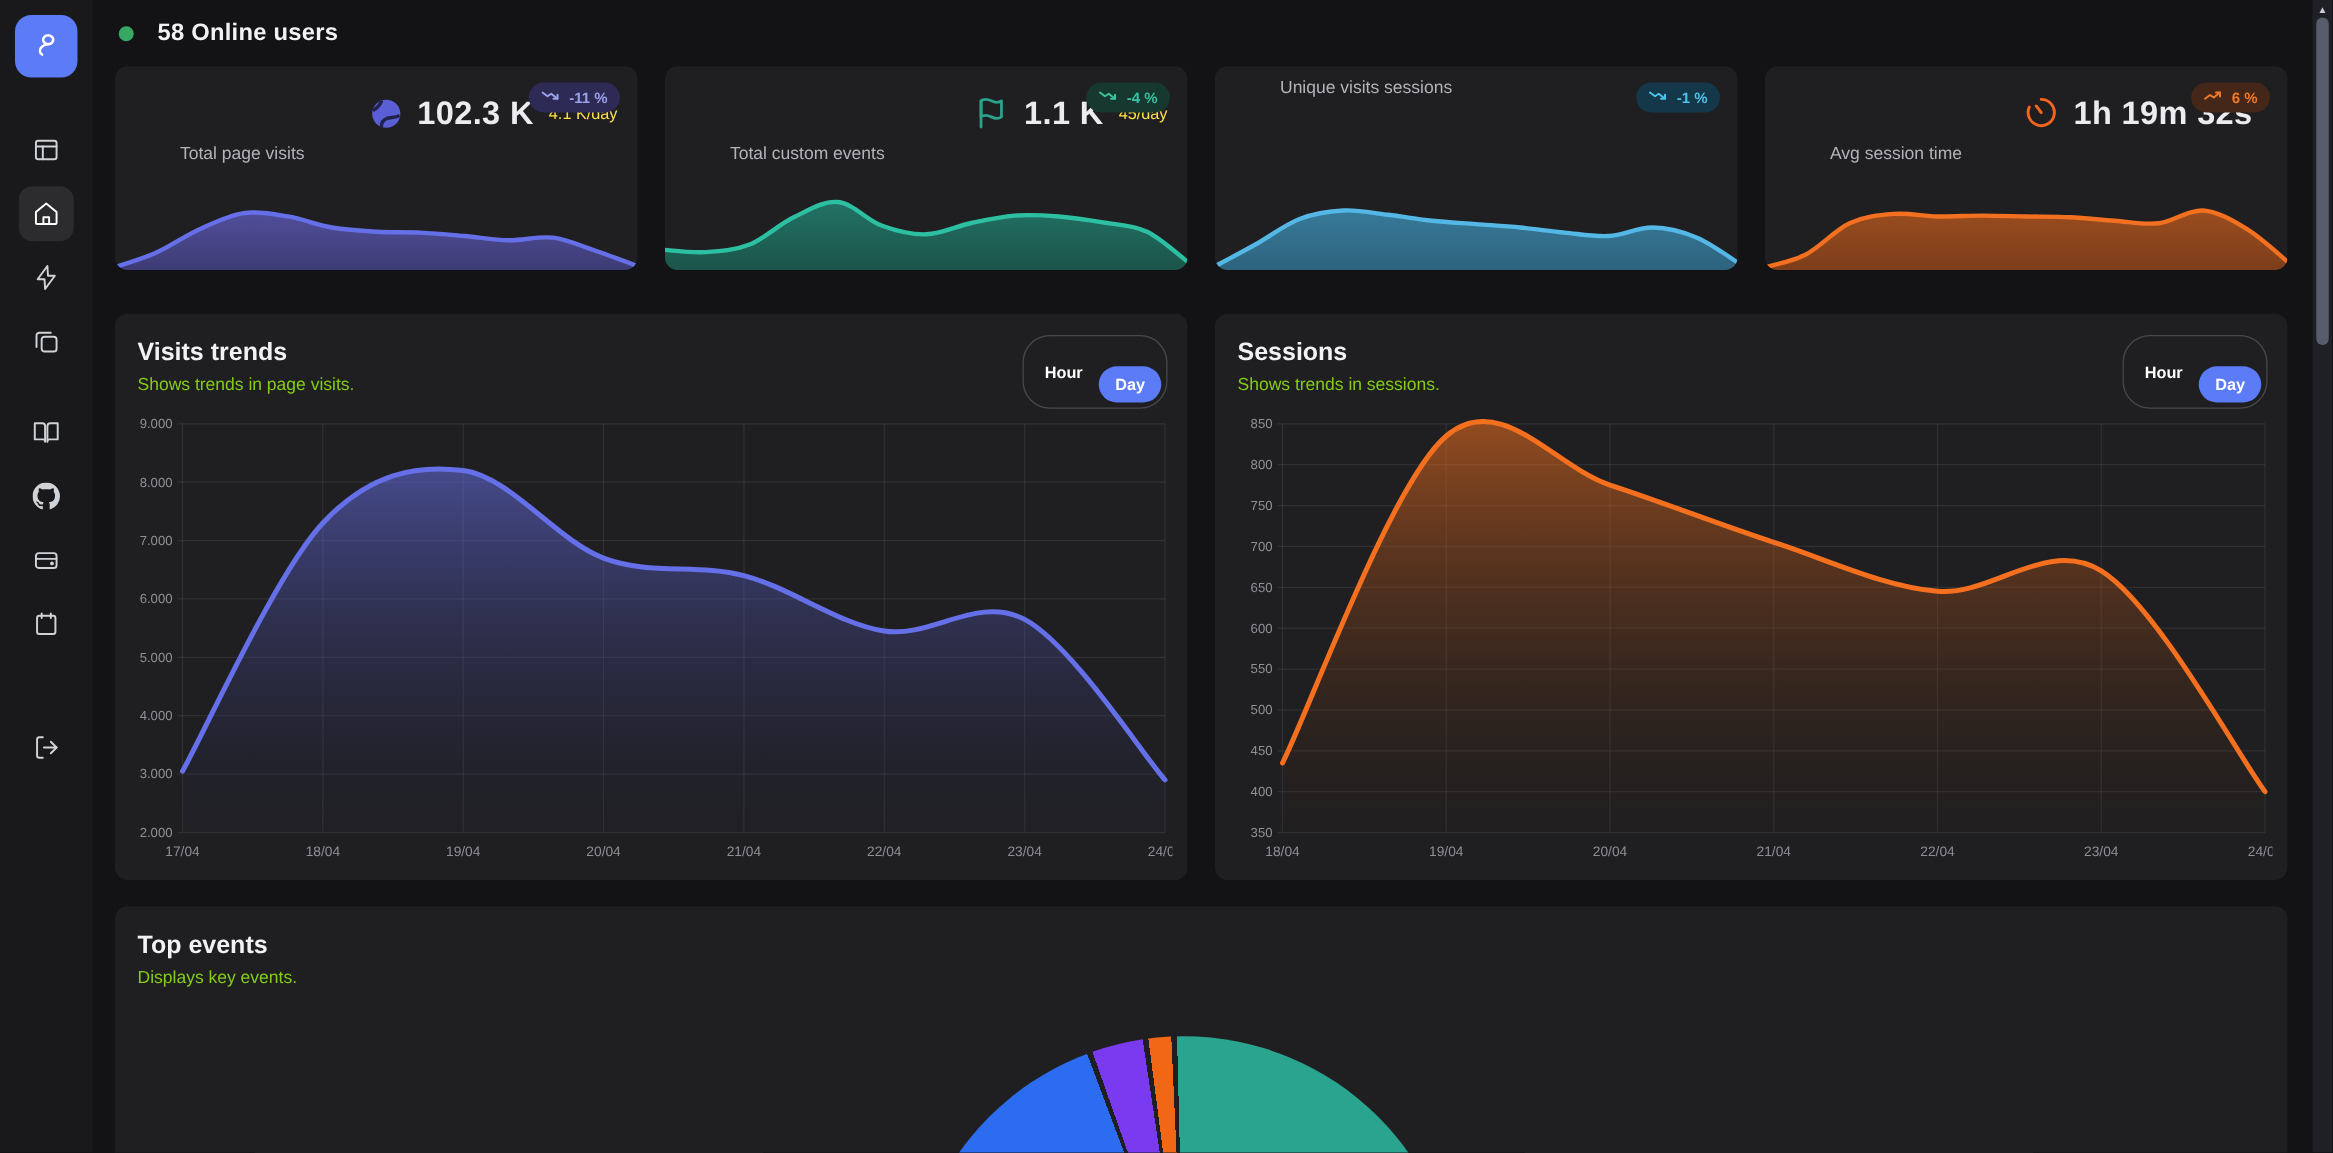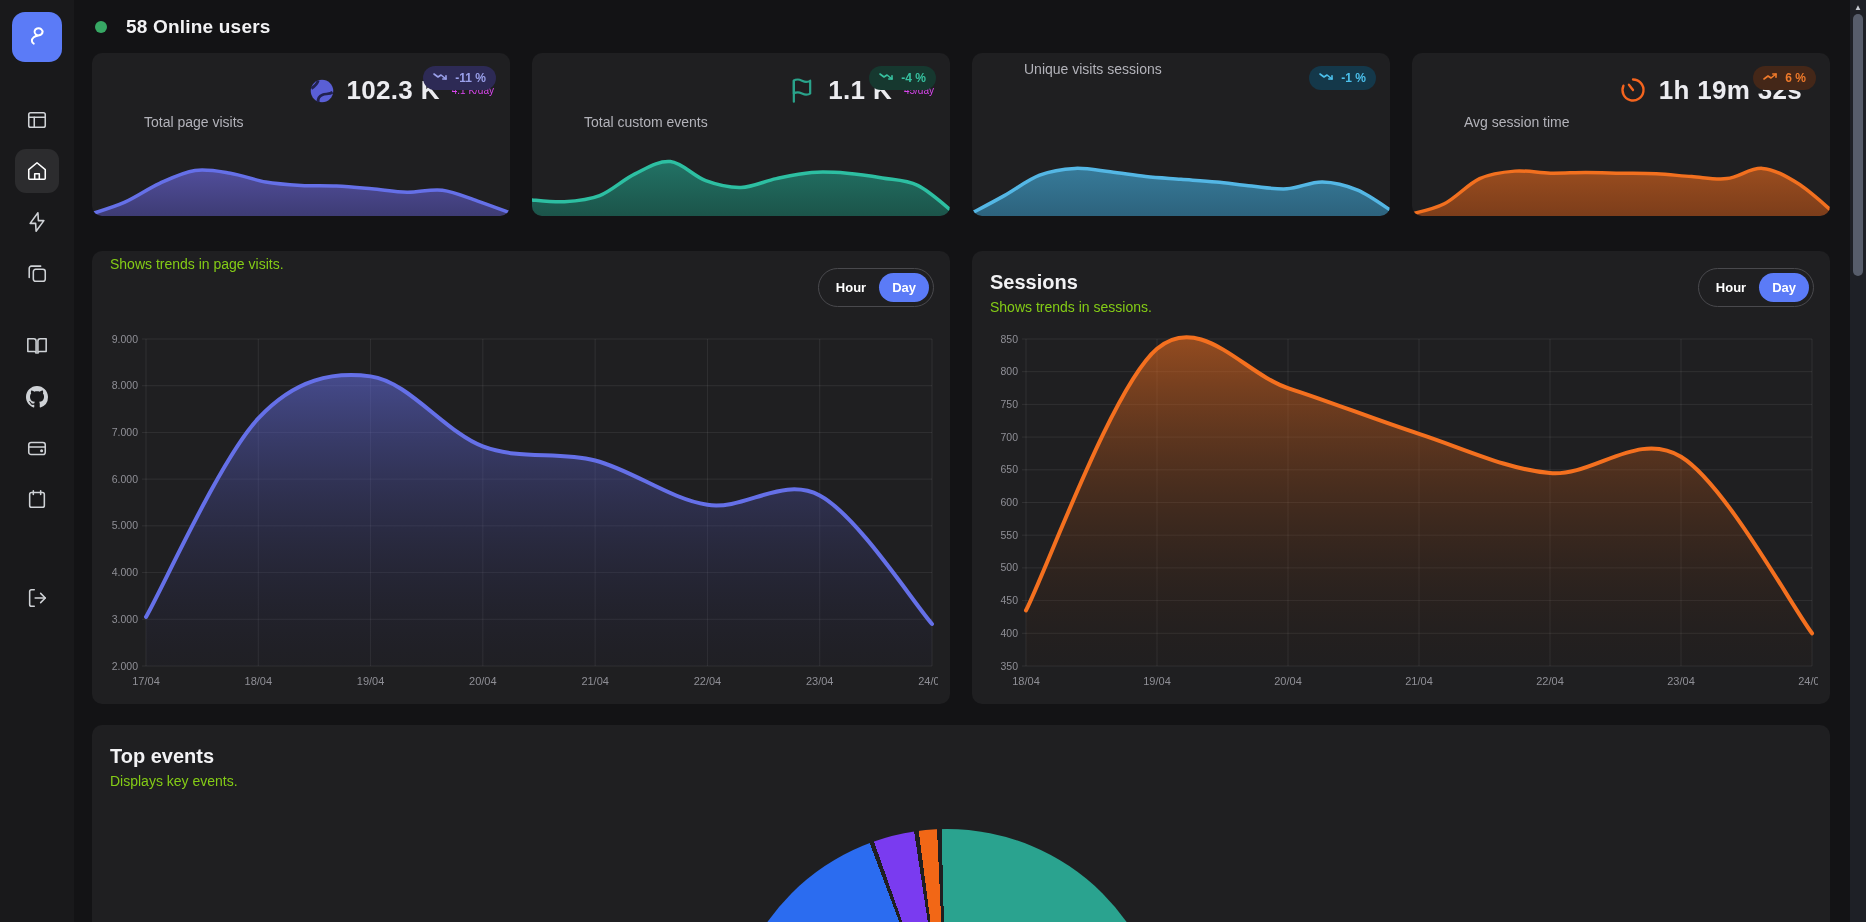--- a/index.html
+++ b/index.html
@@ -25,35 +25,35 @@
   .header { display:flex; align-items:center; gap:19px; margin-top:16px; margin-left:3px; }
   .dot { width:12px; height:12px; border-radius:50%; background:#37a864; }
   .header h1 { font-size:19px; font-weight:bold; color:#f2f2f4; letter-spacing:.2px; }
 
   
   .stats { display:grid; grid-template-columns:repeat(4,1fr); gap:22px; margin-top:15px; }
   .stat-card { position:relative; height:163px; background:#1f1f21; border-radius:10px; overflow:hidden; }
   .stat-head { display:flex; align-items:center; gap:10px; padding:22px 16px 0 14px;justify-content:flex-end; }
   .stat-icon { width:30px; height:30px; flex:0 0 auto; }
   .stat-value { font-size:26px; font-weight:bold; color:#ececf0; letter-spacing:.3px; white-space:nowrap; }
-  .stat-per { font-size:10px; color:#d946ef; margin-left:2px; }
+  .stat-per { font-size:13px; color:#fde047; margin-left:2px; }
   .stat-label { padding:8px 16px 0 52px; font-size:14px; color:#b3b3ba; }
   .badge { position:absolute; top:13px; right:14px; height:24px; border-radius:12px;
     display:flex; align-items:center; gap:6px; padding:0 10px; font-size:12px; font-weight:bold; }
   .spark { position:absolute; left:0; right:0; bottom:0; height:68px; width:100%; display:block; }
 
   
   .charts-row { display:grid; grid-template-columns:repeat(2,1fr); gap:22px; margin-top:35px; }
   .chart-card { position:relative; height:453px; background:#1f1f21; border-radius:10px; }
   .chart-title { padding:20px 0 0 18px; font-size:20px; font-weight:bold; color:#f2f2f4; }
   .chart-sub { padding:5px 0 0 18px; font-size:14px; color:#84cc16; }
   .toggle { position:absolute; top:17px; right:16px; display:flex; align-items:center;
     border:1px solid #49494d; border-radius:22px; padding:4px; background:transparent; }
   .toggle .opt { font-size:13px; font-weight:bold; color:#fff; padding:7px 13px; border-radius:15px; cursor:pointer; }
-  .toggle .opt.sel { background:#5b7bf7; }
+  .toggle .opt.sel { background:#5b7bf7;margin-top:20px; }
   .chart-body { position:absolute; left:16px; right:12px; top:80px; bottom:10px; }
   .chart-body svg { position:absolute; left:0; top:0; }
 
   
   .events-card { position:relative; height:400px; background:#1f1f21; border-radius:10px; margin-top:21px; overflow:hidden; }
   .legend { position:absolute; left:14px; top:112px; display:flex; flex-direction:column; gap:11px; }
   .legend-item { display:flex; align-items:center; gap:11px; }
   .legend-swatch { width:16px; height:13px; border-radius:2px; }
   .legend-label { font-size:14.5px; color:#e9e9ee; }
   .pie { position:absolute; top:104px; left:855px; margin-left:-220px; width:440px; height:440px; border-radius:50%; }
@@ -273,20 +273,21 @@
             </defs>
             <path d="M-3,66.64C2.8888888888888893,64.82666666666667,20.555555555555557,61.76666666666667,32.333333333333336,55.760000000000005C44.111111111111114,49.75333333333334,55.88888888888889,36.04,67.66666666666667,30.599999999999998C79.44444444444444,25.159999999999997,91.22222222222223,24.026666666666664,103,23.119999999999997C114.77777777777777,22.21333333333333,126.55555555555557,24.933333333333334,138.33333333333334,25.16C150.11111111111111,25.386666666666667,161.88888888888889,24.48,173.66666666666666,24.48C185.44444444444443,24.48,197.22222222222223,24.933333333333334,209,25.16C220.77777777777777,25.386666666666667,232.55555555555557,25.273333333333333,244.33333333333334,25.84C256.11111111111114,26.406666666666666,267.8888888888889,27.76666666666667,279.6666666666667,28.560000000000002C291.44444444444446,29.353333333333335,303.22222222222223,31.959999999999997,315,30.599999999999998C326.77777777777777,29.24,338.55555555555554,19.60666666666667,350.3333333333333,20.400000000000002C362.1111111111111,21.193333333333335,373.8888888888889,28.106666666666666,385.6666666666667,35.36C397.44444444444446,42.61333333333333,415.1111111111111,59.16,421,63.919999999999995L424,72L-6,72Z" fill="url(#sg3)"></path>
             <path d="M-3,66.64C2.8888888888888893,64.82666666666667,20.555555555555557,61.76666666666667,32.333333333333336,55.760000000000005C44.111111111111114,49.75333333333334,55.88888888888889,36.04,67.66666666666667,30.599999999999998C79.44444444444444,25.159999999999997,91.22222222222223,24.026666666666664,103,23.119999999999997C114.77777777777777,22.21333333333333,126.55555555555557,24.933333333333334,138.33333333333334,25.16C150.11111111111111,25.386666666666667,161.88888888888889,24.48,173.66666666666666,24.48C185.44444444444443,24.48,197.22222222222223,24.933333333333334,209,25.16C220.77777777777777,25.386666666666667,232.55555555555557,25.273333333333333,244.33333333333334,25.84C256.11111111111114,26.406666666666666,267.8888888888889,27.76666666666667,279.6666666666667,28.560000000000002C291.44444444444446,29.353333333333335,303.22222222222223,31.959999999999997,315,30.599999999999998C326.77777777777777,29.24,338.55555555555554,19.60666666666667,350.3333333333333,20.400000000000002C362.1111111111111,21.193333333333335,373.8888888888889,28.106666666666666,385.6666666666667,35.36C397.44444444444446,42.61333333333333,415.1111111111111,59.16,421,63.919999999999995" fill="none" stroke="#f2701f" stroke-width="3.5" stroke-linecap="round"></path>
           </svg>
       </div>
     </section>
 
     <section class="charts-row">
 
       <div class="chart-card">
+        <div class="chart-title">Visits trends</div>
         <div class="chart-sub">Shows trends in page visits.</div>
         <div class="toggle">
           <span class="opt">Hour</span>
           <span class="opt sel" style="background: rgb(91, 123, 247);">Day</span>
         </div>
         <div class="chart-body" id="chart-visits">
             <svg width="830" height="363">
               <defs>
                 <linearGradient id="visits-grad" x1="0" y1="0" x2="0" y2="1">
       <stop offset="0%" stop-color="rgba(101,110,228,0.55)"></stop>

